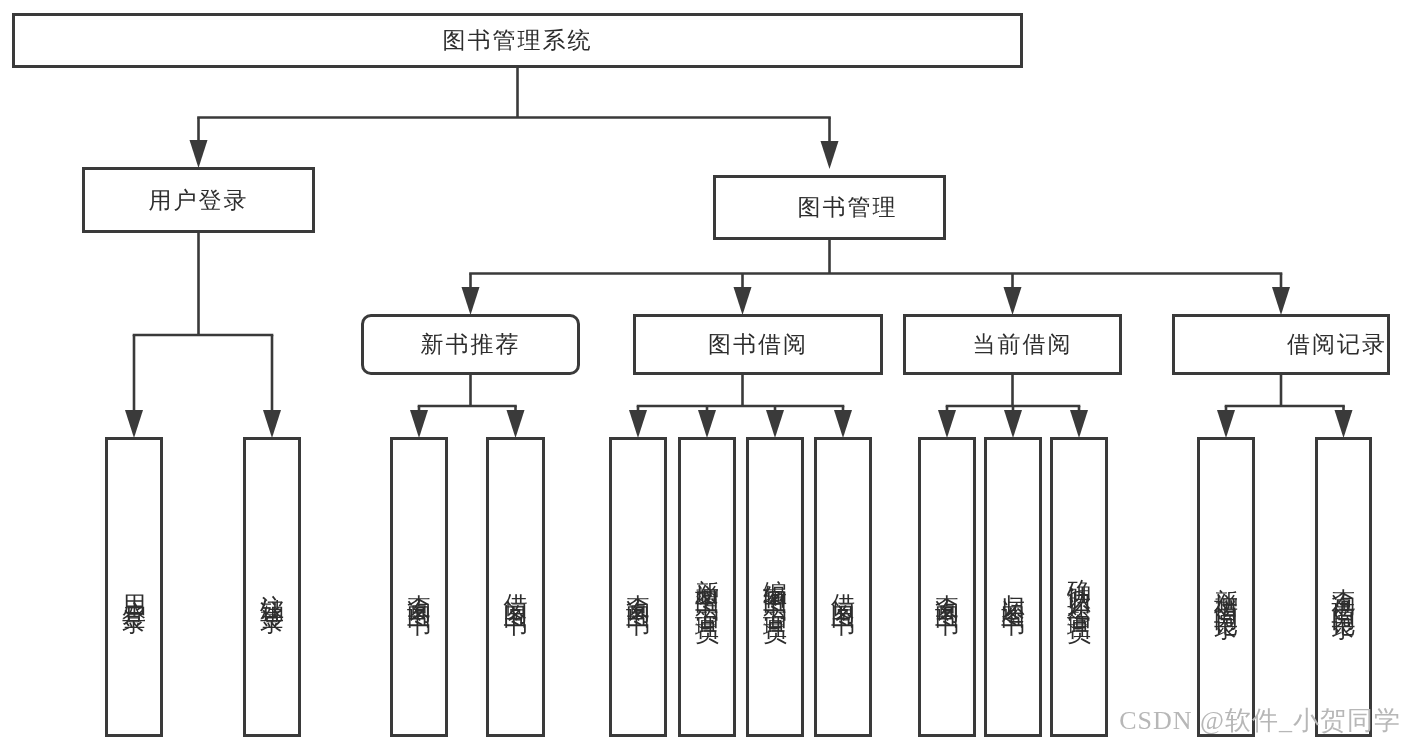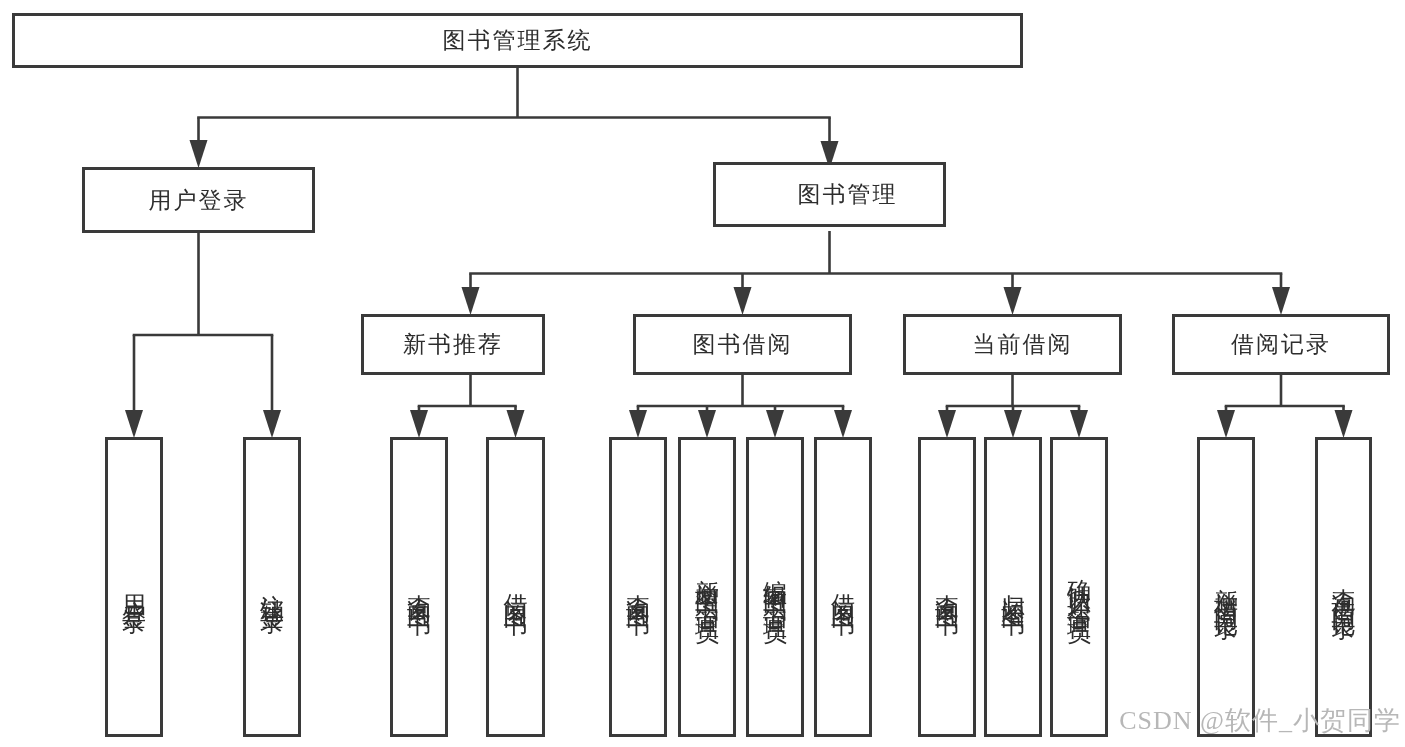--- a/index.html
+++ b/index.html
@@ -116,33 +116,33 @@
       <line x1="1343.5" y1="406" x2="1343.5" y2="414" stroke="#3a3a3a" stroke-width="2.6"></line>
       <polygon points="1334.5,410 1352.5,410 1343.5,438" fill="#3a3a3a"></polygon>
     </svg>
   <div id="nodes">
       <div class="node horiz" style="left: 12px; top: 13px; width: 1011px; height: 55px;">
         <span class="node-label">图书管理系统</span>
       </div>
       <div class="node horiz" style="left: 82px; top: 167px; width: 233px; height: 66px;">
         <span class="node-label">用户登录</span>
       </div>
-      <div class="node horiz" style="left: 713px; top: 162px; width: 233px; height: 65px; padding-left: 36px;">
+      <div class="node horiz" style="left: 713px; top: 175px; width: 233px; height: 65px; padding-left: 36px;">
         <span class="node-label">图书管理</span>
       </div>
-      <div class="node horiz" style="left: 361px; top: 314px; width: 184px; height: 61px;">
+      <div class="node horiz" style="left: 361px; top: 314px; width: 219px; height: 61px; border-radius: 10px;">
         <span class="node-label">新书推荐</span>
       </div>
-      <div class="node horiz" style="left: 633px; top: 314px; width: 219px; height: 61px;">
+      <div class="node horiz" style="left: 633px; top: 314px; width: 250px; height: 61px;">
         <span class="node-label">图书借阅</span>
       </div>
       <div class="node horiz" style="left: 903px; top: 314px; width: 219px; height: 61px; padding-left: 20px;">
         <span class="node-label">当前借阅</span>
       </div>
-      <div class="node horiz" style="left: 1172px; top: 314px; width: 218px; height: 61px;">
+      <div class="node horiz" style="left: 1172px; top: 314px; width: 218px; height: 61px; justify-content: flex-end;">
         <span class="node-label">借阅记录</span>
       </div>
       <div class="node vert" style="left: 105px; top: 437px; width: 58px; height: 300px;">
         <span class="node-label">用户登录</span>
       </div>
       <div class="node vert" style="left: 243px; top: 437px; width: 58px; height: 300px;">
         <span class="node-label">注销登录</span>
       </div>
       <div class="node vert" style="left: 390px; top: 437px; width: 58px; height: 300px;">
         <span class="node-label">查询图书</span>

